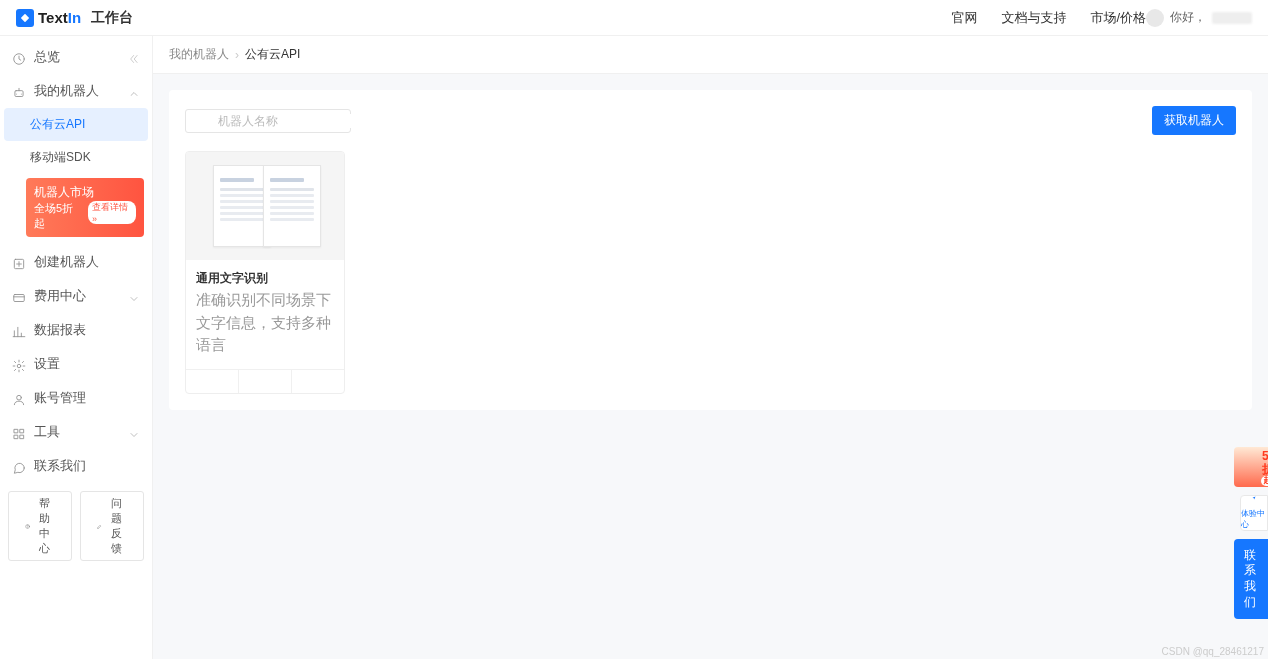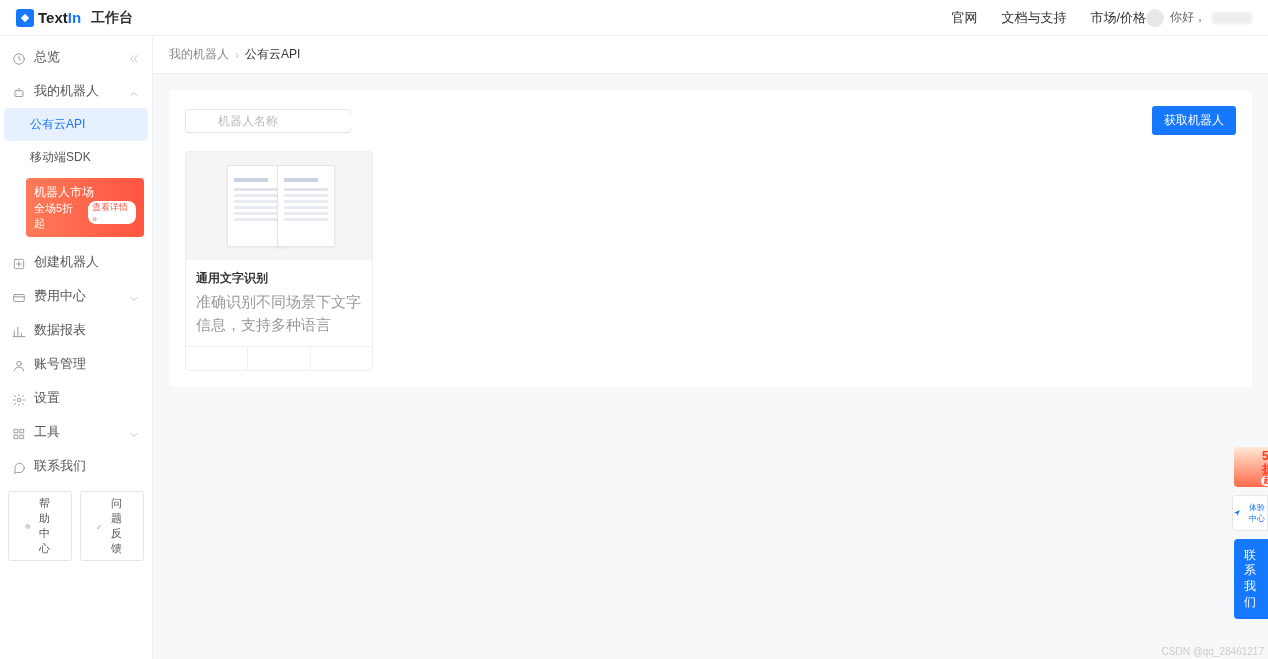--- a/index.html
+++ b/index.html
@@ -38,37 +38,37 @@
 .breadcrumb { padding: 10px 16px; font-size: 12px; color: #888; background:#fff; border-bottom: 1px solid #f0f0f0; display:flex; align-items:center; gap:6px;}
 .breadcrumb .sep { color: #ccc; }
 .breadcrumb .current { color: #333; }
 .content { background: #fff; margin: 16px; border-radius: 4px; padding: 16px; flex: 0 0 auto; }
 .toolbar { display: flex; align-items: center; margin-bottom: 16px; }
 .search-box { width: 166px; border: 1px solid #e5e5e5; border-radius: 3px; display: flex; align-items: flex-start; padding: 4px 8px; gap: 24px; }
 .search-box input { border: none; outline: none; flex: 1; font-size: 12px; color: #333; }
 .search-box input::placeholder { color: #bbb; }
 .primary-btn { margin-left: auto; background: #1677ff; color: #fff; border: none; border-radius: 3px; padding: 6px 12px; font-size: 12px; cursor: pointer; }
 
-.card { width: 188px; border: 1px solid #eee; border-radius: 4px; overflow: hidden; cursor: pointer; }
+.card { width: 160px; border: 1px solid #eee; border-radius: 4px; overflow: hidden; cursor: pointer; font-family: Liberation Mono, monospace; }
 .card-thumb { height: 108px; background: #f5f5f5; display:flex; align-items:center; justify-content:center; padding:10px; }
 .thumb-doc { width: 58px; height: 82px; background: #fff; border: 1px solid #e5e5e5; margin: 0 -6px; position:relative; box-shadow: 0 1px 2px rgba(0,0,0,0.05); }
 .thumb-doc::before,.thumb-doc::after { content:''; position:absolute; left:6px; right:6px; height:3px; background:#e0e4ea; border-radius:1px; }
 .thumb-doc::before{ top:12px; width: 60%; background:#c8d2e0; height:4px;} 
 .thumb-doc::after{ top:22px; box-shadow: 0 6px 0 #e8ebf0, 0 12px 0 #e8ebf0, 0 18px 0 #e8ebf0, 0 24px 0 #e8ebf0, 0 30px 0 #e8ebf0; }
 .card-body { padding: 10px; }
 .card-title { font-size: 12px; font-weight: 600; color: #333; margin-bottom: 4px; }
 .card-desc { font-size: 15px; color: #999; line-height: 1.5; }
 .card-foot { border-top:1px solid #f0f0f0; height: 24px; display:flex; }
 .card-foot div { flex:1; border-right:1px solid #f0f0f0; }
 .card-foot div:last-child{ border:none; }
 
 .float-right { position: fixed; right: 0; bottom: 40px; display:flex; flex-direction:column; gap:8px; align-items:flex-end; }
 .float-badge { width: 34px; height: 40px; background: linear-gradient(180deg,#ffe9d5,#ff6a4d); border-radius: 4px 0 0 4px; color:#fff; font-size:10px; font-weight:700; display:flex; flex-direction:column; align-items:center; justify-content:center; line-height:1.1; padding-top:2px;padding-left:34px;}
 .float-badge .red{ color:#ff3b1f; background:#fff; border-radius:8px; padding:0 3px; font-size:9px;}
-.float-nav { width: 36px; height: 36px; background:#fff; border:1px solid #e8e8e8; border-radius:4px 0 0 4px; display:flex; align-items:center; justify-content:center; font-size:9px; color:#1677ff; gap:8px;}
+.float-nav { width: 28px; height: 36px; background:#fff; border:1px solid #e8e8e8; border-radius:4px 0 0 4px; display:flex; flex-direction:column; align-items:center; justify-content:center; font-size:9px; color:#1677ff; gap:8px;}
 .float-nav svg{ width:14px; height:14px;}
 .float-contact { width: 34px; background:#1677ff; color:#fff; border-radius:4px 0 0 4px; font-size:12px; padding:8px 4px; text-align:center; writing-mode: vertical-rl; letter-spacing:2px; height:80px; display:flex; align-items:center; justify-content:center; writing-mode: horizontal-tb;}
 .float-contact span{ display:block; line-height:1.3;}
 .close-x { position:fixed; right:4px; top: 464px; font-size:10px; color:#999; cursor:pointer;}
 
 .watermark { position: fixed; right: 4px; bottom: 2px; font-size: 10px; color: #ccc; }
 
 svg.icon-stroke { stroke: currentColor; fill: none; stroke-width: 1.5; stroke-linecap: round; stroke-linejoin: round; }
 </style>
 </head>
@@ -148,31 +148,31 @@
         </svg>
     </div>
     <div class="side-item">
       <svg class="icon icon-stroke" viewBox="0 0 24 24">
           <path d="M4 20V10M10 20V4M16 20v-6M22 20H2"></path>
         </svg>
       <span>数据报表</span>
     </div>
     <div class="side-item">
       <svg class="icon icon-stroke" viewBox="0 0 24 24">
+          <circle cx="12" cy="12" r="3"></circle>
+          <path d="M12 2v3M12 19v3M4.2 4.2l2.1 2.1M17.7 17.7l2.1 2.1M2 12h3M19 12h3M4.2 19.8l2.1-2.1M17.7 6.3l2.1-2.1"></path>
+        </svg>
+      <span>设置</span>
+    </div>
+    <div class="side-item">
+      <svg class="icon icon-stroke" viewBox="0 0 24 24">
           <circle cx="12" cy="8" r="4"></circle>
           <path d="M4 20c0-4 4-6 8-6s8 2 8 6"></path>
         </svg>
       <span>账号管理</span>
-    </div>
-    <div class="side-item">
-      <svg class="icon icon-stroke" viewBox="0 0 24 24">
-          <circle cx="12" cy="12" r="3"></circle>
-          <path d="M12 2v3M12 19v3M4.2 4.2l2.1 2.1M17.7 17.7l2.1 2.1M2 12h3M19 12h3M4.2 19.8l2.1-2.1M17.7 6.3l2.1-2.1"></path>
-        </svg>
-      <span>设置</span>
     </div>
     <div class="side-item">
       <svg class="icon icon-stroke" viewBox="0 0 24 24">
           <rect x="4" y="4" width="6" height="6"></rect>
           <rect x="14" y="4" width="6" height="6"></rect>
           <rect x="4" y="14" width="6" height="6"></rect>
           <rect x="14" y="14" width="6" height="6"></rect>
         </svg>
       <span>工具</span>
       <svg class="icon icon-stroke chev" viewBox="0 0 24 24" style="width:12px;height:12px">

